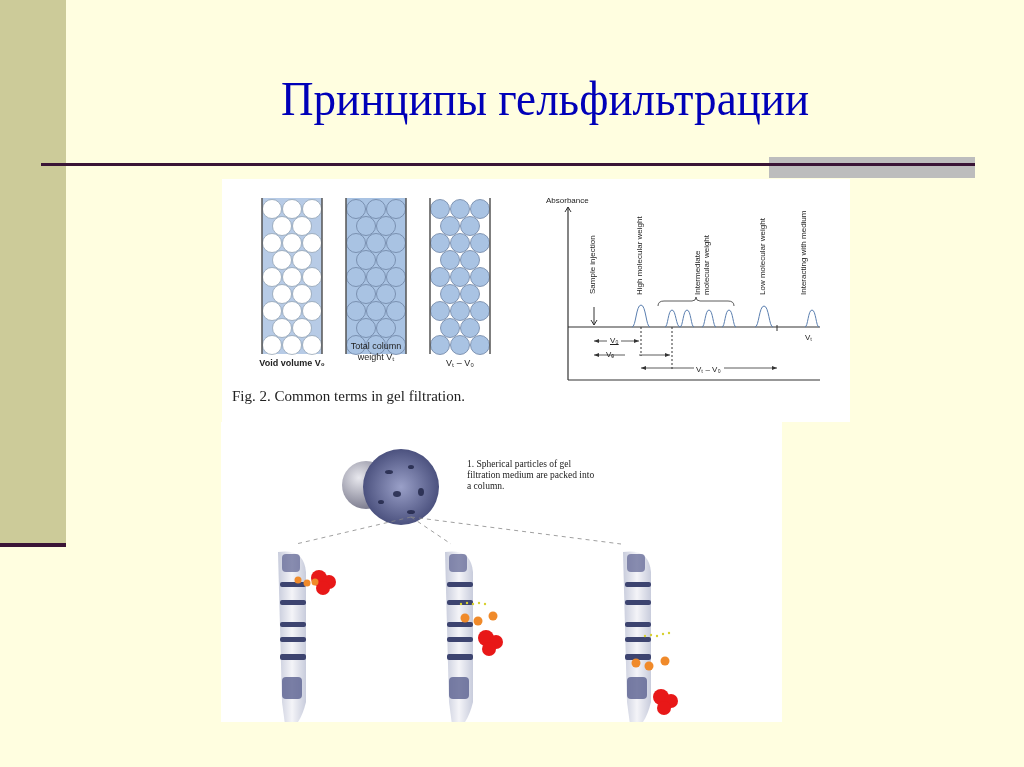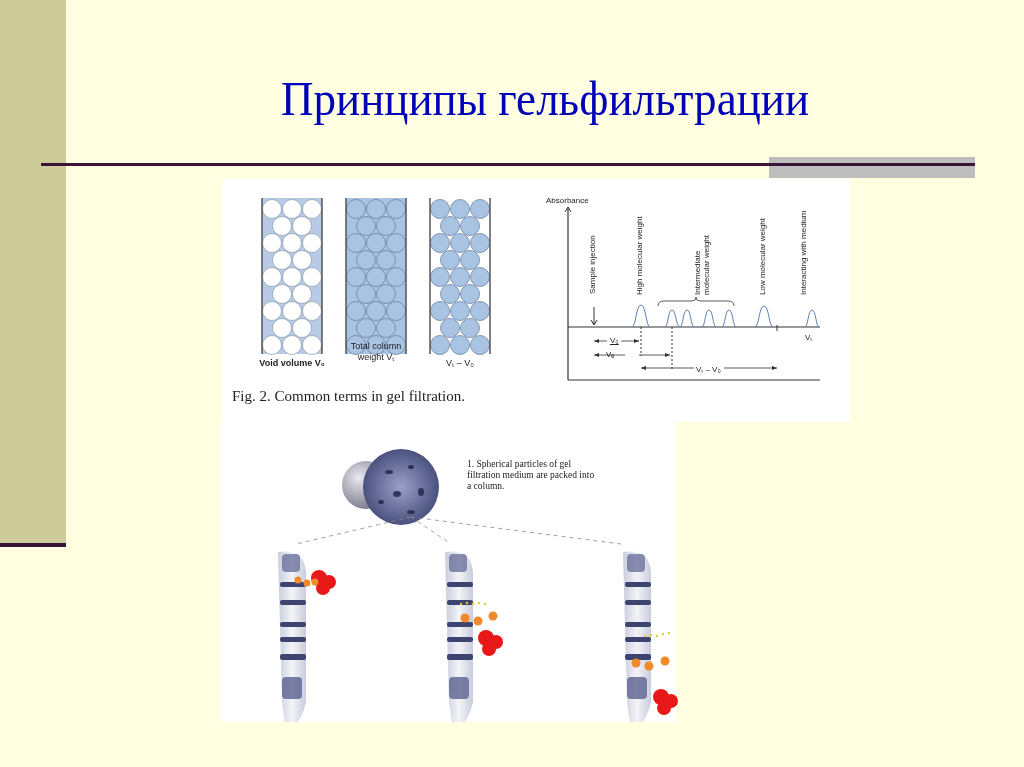--- a/index.html
+++ b/index.html
@@ -5,21 +5,21 @@
   * { box-sizing: border-box; margin: 0; padding: 0; }
   html, body { width: 1024px; height: 767px; overflow: hidden; }
   body { background: #fffee0; position: relative; font-family: "Liberation Sans", sans-serif; }
   .sidebar { position: absolute; left: 0; top: 0; width: 66px; height: 545px; background: #cccb99; }
   .sidebar-line { position: absolute; left: 0; top: 543px; width: 66px; height: 4px; background: #3a1436; }
   .title { position: absolute; left: 66px; top: 70px; width: 958px; text-align: center;
     font-family: "Liberation Serif", serif; font-size: 49px; color: #0000b8; letter-spacing: 0; transform: scaleX(0.92); transform-origin: center; }
   .gray-block { position: absolute; left: 769px; top: 157px; width: 206px; height: 21px; background: #bdbdbd; }
   .rule { position: absolute; left: 41px; top: 163px; width: 934px; height: 3px; background: #3a1436; }
   .fig-top { position: absolute; left: 222px; top: 179px; width: 628px; height: 243px; background: #ffffff; }
-  .fig-bottom { position: absolute; left: 221px; top: 422px; width: 455px; height: 300px; background: #ffffff; }
+  .fig-bottom { position: absolute; left: 221px; top: 422px; width: 561px; height: 300px; background: #ffffff; }
   .col-label { position: absolute; font-size: 9px; color: #222; text-align: center; line-height: 11px; }
   .caption { position: absolute; left: 10px; top: 209px; font-family: "Liberation Serif", serif; font-size: 15px; color: #222; }
   .vlabel { position: absolute; font-size: 8px; color: #222; white-space: nowrap; transform: rotate(-90deg); transform-origin: left bottom; line-height: 9px; }
   .chrom-text { position: absolute; font-size: 8px; color: #222; white-space: nowrap; }
   .step-text { position: absolute; left: 246px; top: 37px; font-family: "Liberation Serif", serif; font-size: 9.5px; line-height: 11px; color: #222; width: 130px; }
 </style>
 </head>
 <body>
 
 <div class="sidebar"></div>

